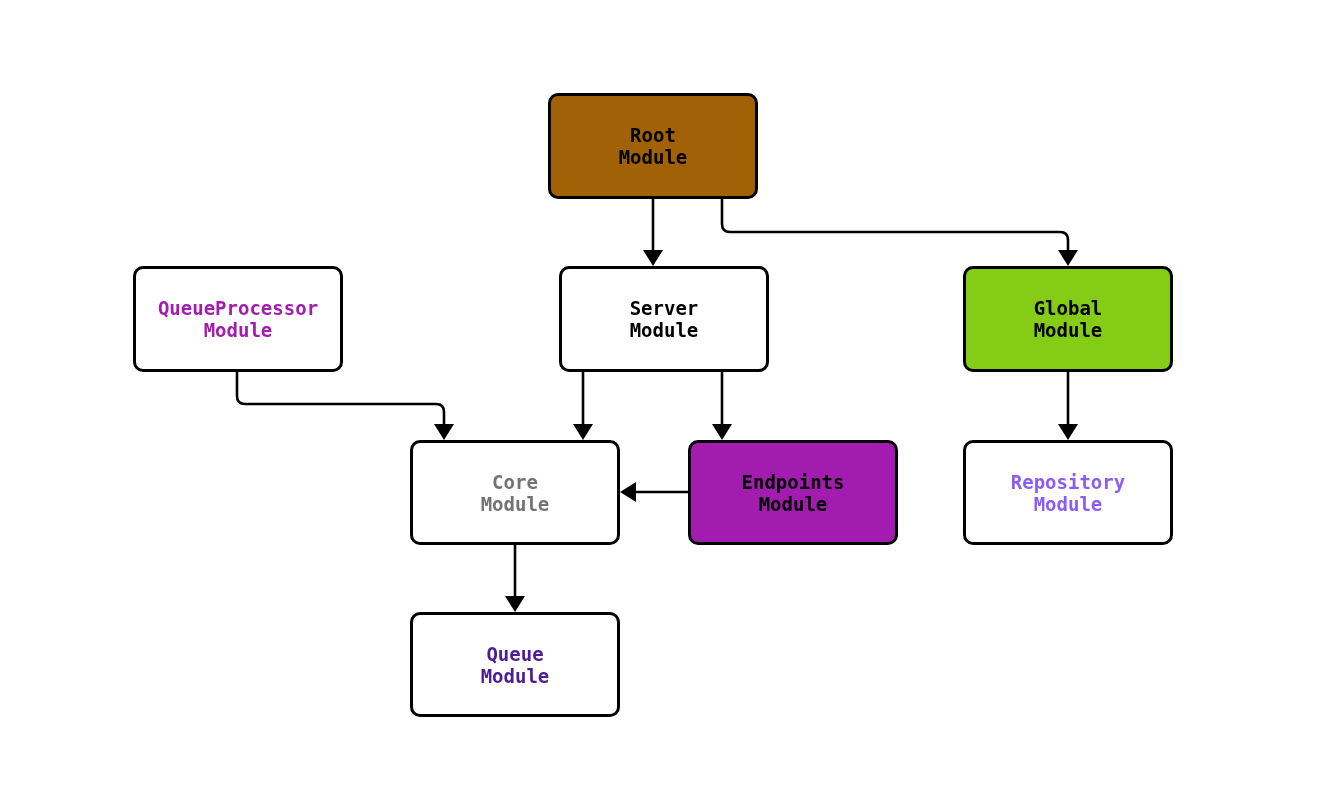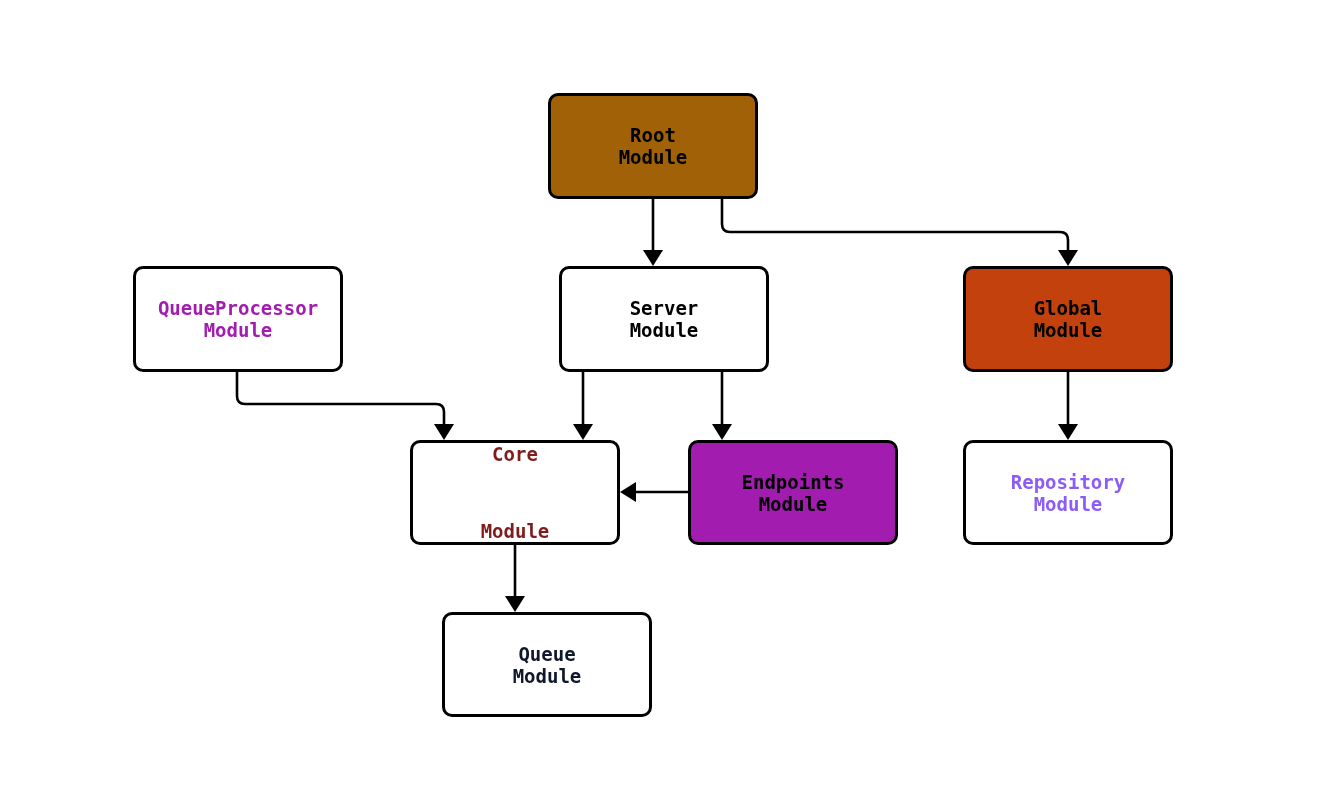--- a/index.html
+++ b/index.html
@@ -72,34 +72,34 @@
         <span class="node-label-line">Module</span>
       </div>
       <div class="node" style="left: 133px; top: 266px; width: 210px; height: 106px; background: rgb(255, 255, 255); border-color: rgb(0, 0, 0); color: #a21caf;">
         <span class="node-label-line">QueueProcessor</span>
         <span class="node-label-line">Module</span>
       </div>
       <div class="node" style="left: 548px; top: 266px; width: 210px; height: 106px; background: rgb(255, 255, 255); border-color: rgb(0, 0, 0); color: rgb(0, 0, 0); margin-left: 11px;">
         <span class="node-label-line">Server</span>
         <span class="node-label-line">Module</span>
       </div>
-      <div class="node" style="left: 963px; top: 266px; width: 210px; height: 106px; background: #c2410c; border-color: rgb(0, 0, 0); color: rgb(0, 0, 0);">
+      <div class="node" style="left: 963px; top: 266px; width: 210px; height: 106px; background: #84cc16; border-color: rgb(0, 0, 0); color: rgb(0, 0, 0);">
         <span class="node-label-line">Global</span>
         <span class="node-label-line">Module</span>
       </div>
-      <div class="node" style="left: 410px; top: 440px; width: 210px; height: 105px; background: rgb(255, 255, 255); border-color: rgb(0, 0, 0); color: #7f1d1d; justify-content: space-between;">
+      <div class="node" style="left: 410px; top: 440px; width: 210px; height: 105px; background: rgb(255, 255, 255); border-color: rgb(0, 0, 0); color: #737373;">
         <span class="node-label-line">Core</span>
         <span class="node-label-line">Module</span>
       </div>
       <div class="node" style="left: 688px; top: 440px; width: 210px; height: 105px; background: #a21caf; border-color: rgb(0, 0, 0); color: rgb(0, 0, 0);">
         <span class="node-label-line">Endpoints</span>
         <span class="node-label-line">Module</span>
       </div>
       <div class="node" style="left: 963px; top: 440px; width: 210px; height: 105px; background: rgb(255, 255, 255); border-color: rgb(0, 0, 0); color: #8b5cf6;">
         <span class="node-label-line">Repository</span>
         <span class="node-label-line">Module</span>
       </div>
-      <div class="node" style="left: 410px; top: 612px; width: 210px; height: 105px; background: rgb(255, 255, 255); border-color: rgb(0, 0, 0); color: #0f172a; margin-left: 32px;">
+      <div class="node" style="left: 410px; top: 612px; width: 210px; height: 105px; background: rgb(255, 255, 255); border-color: rgb(0, 0, 0); color: #4c1d95;">
         <span class="node-label-line">Queue</span>
         <span class="node-label-line">Module</span>
       </div>
     </div>
 </div>
 
 </body></html>

